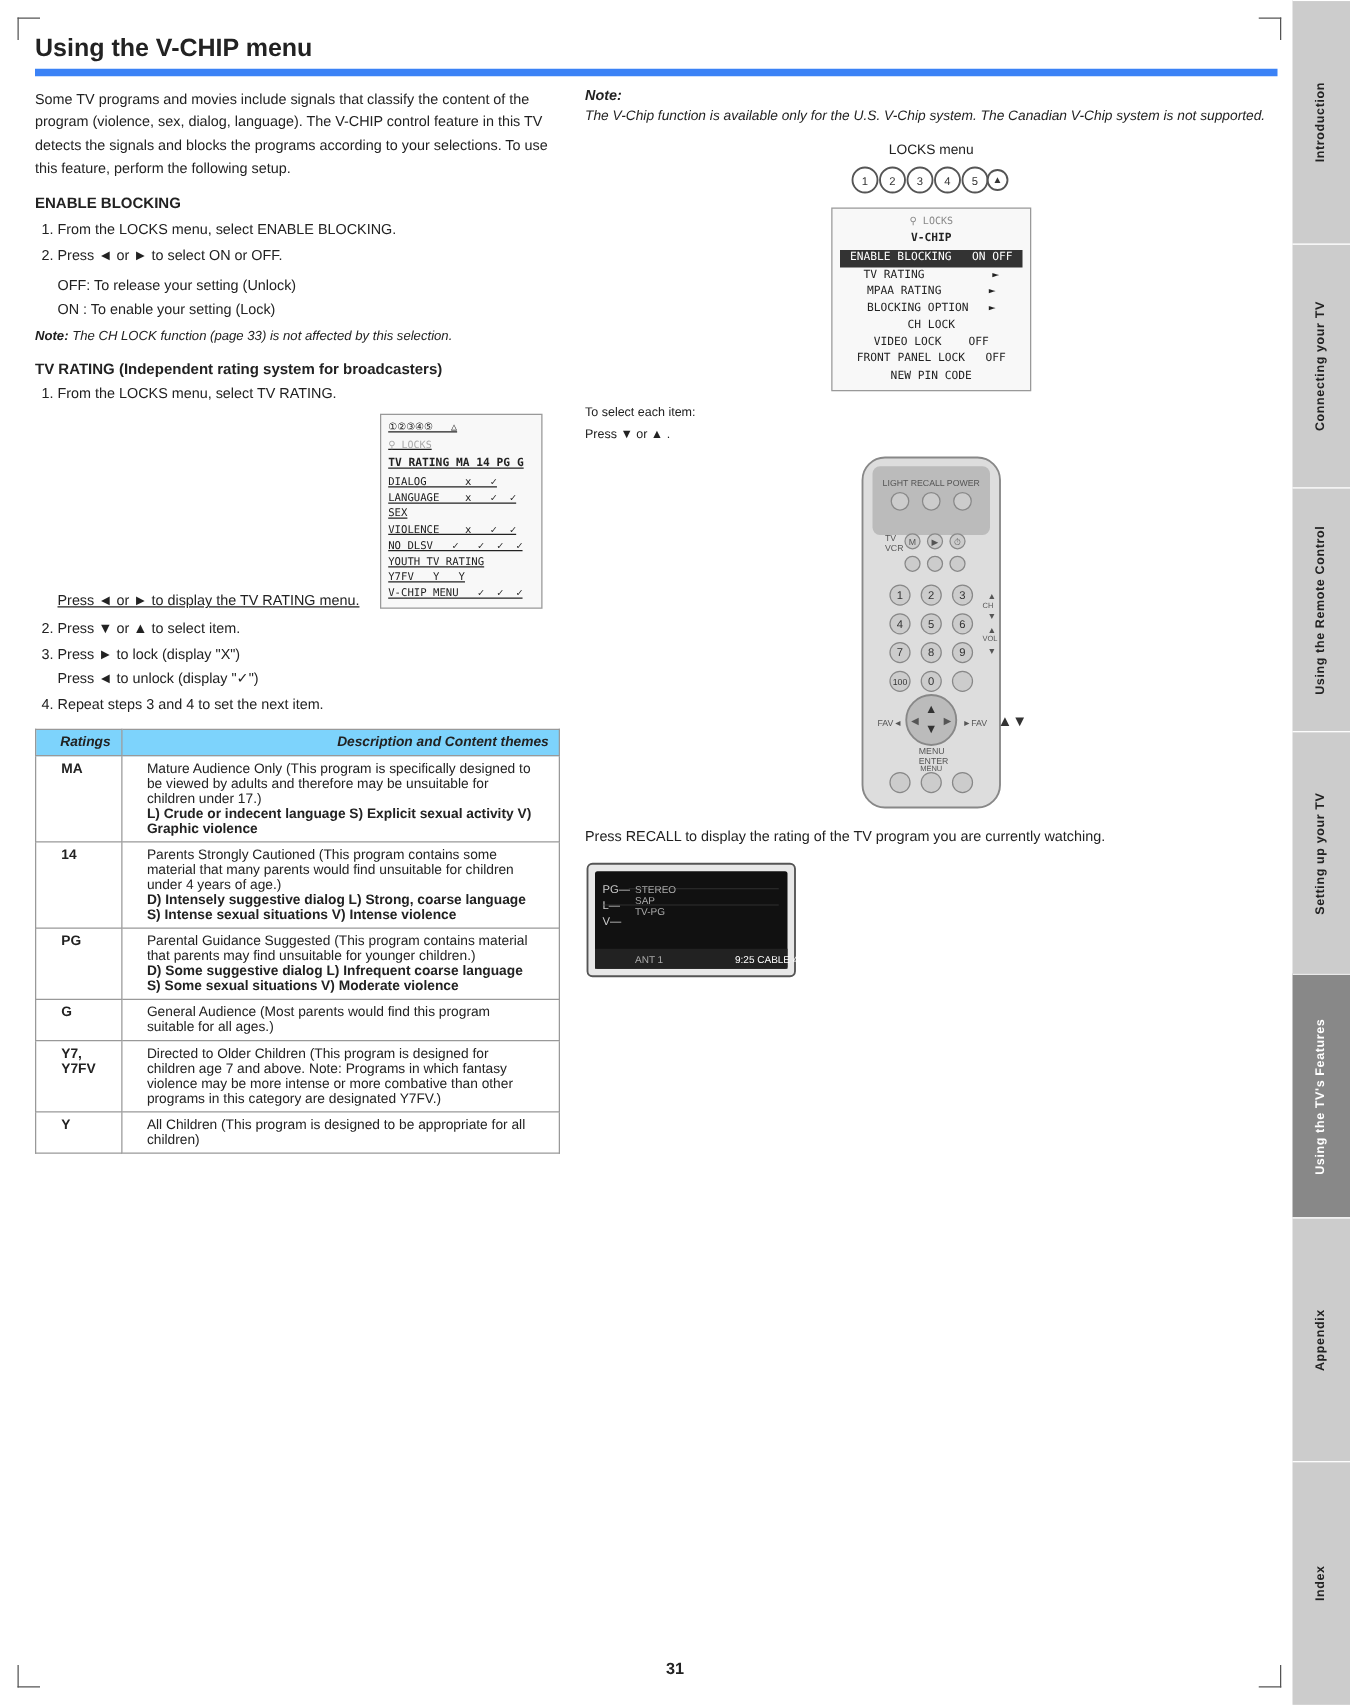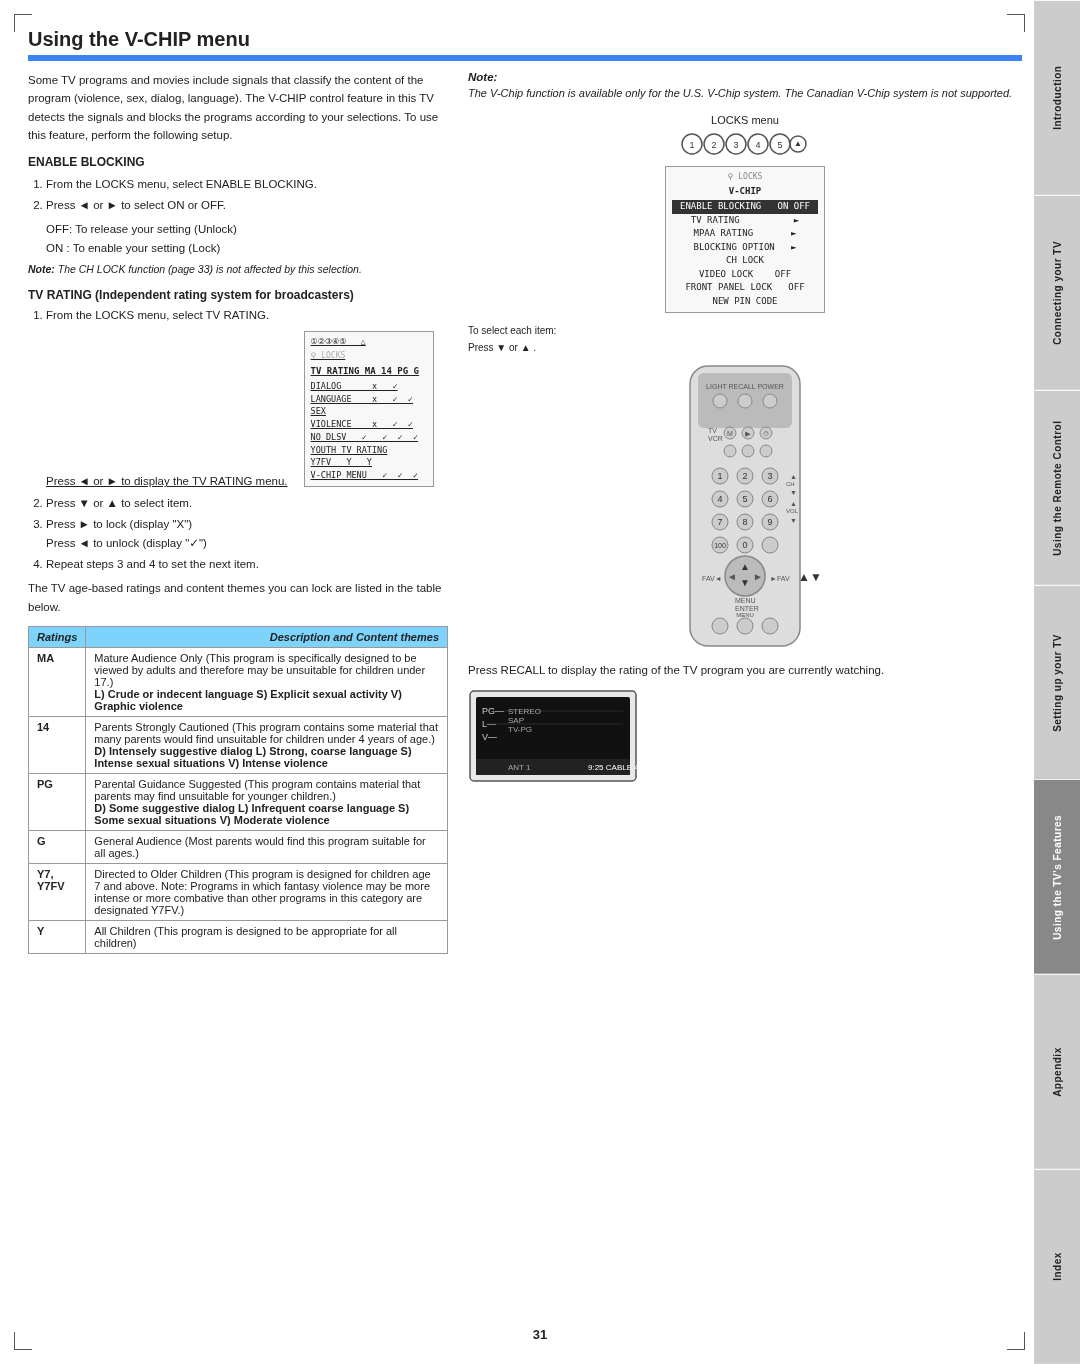--- a/index.html
+++ b/index.html
@@ -170,21 +170,21 @@
       border: 1px solid #999;
       padding: 4px 8px;
       background: #7dd3fc;
       text-align: right;
       font-weight: bold;
       font-style: italic;
     }
 
     .ratings-table td {
       border: 1px solid #999;
-      padding: 4px 8px;
+      padding: 4px 20px;
       vertical-align: top;
     }
 
     .ratings-table td:first-child {
       width: 50px;
       text-align: left;
       font-weight: bold;
     }
 
     
@@ -295,21 +295,20 @@
               <div style="font-size:8.5px;">NO DLSV &nbsp; ✓ &nbsp; ✓ &nbsp;✓ &nbsp;✓</div>
               <div style="font-size:8.5px;">YOUTH TV RATING</div>
               <div style="font-size:8.5px;">Y7FV &nbsp; Y &nbsp; Y</div>
               <div style="font-size:8.5px;">V-CHIP MENU &nbsp; ✓ &nbsp;✓ &nbsp;✓</div>
             </div>
           </li>
           <li>Press ▼ or ▲ to select item.</li>
           <li>Press ► to lock (display "X") <br>Press ◄ to unlock (display "✓")</li>
           <li>Repeat steps 3 and 4 to set the next item.</li>
         </ol>
-        <p style="margin-top:6px;">The TV age-based ratings and content themes you can lock are listed in the table below.</p>
       </div>
 
       <table class="ratings-table">
         <thead>
           <tr>
             <th>Ratings</th>
             <th>Description and Content themes</th>
           </tr>
         </thead>
         <tbody id="ratings-tbody">

